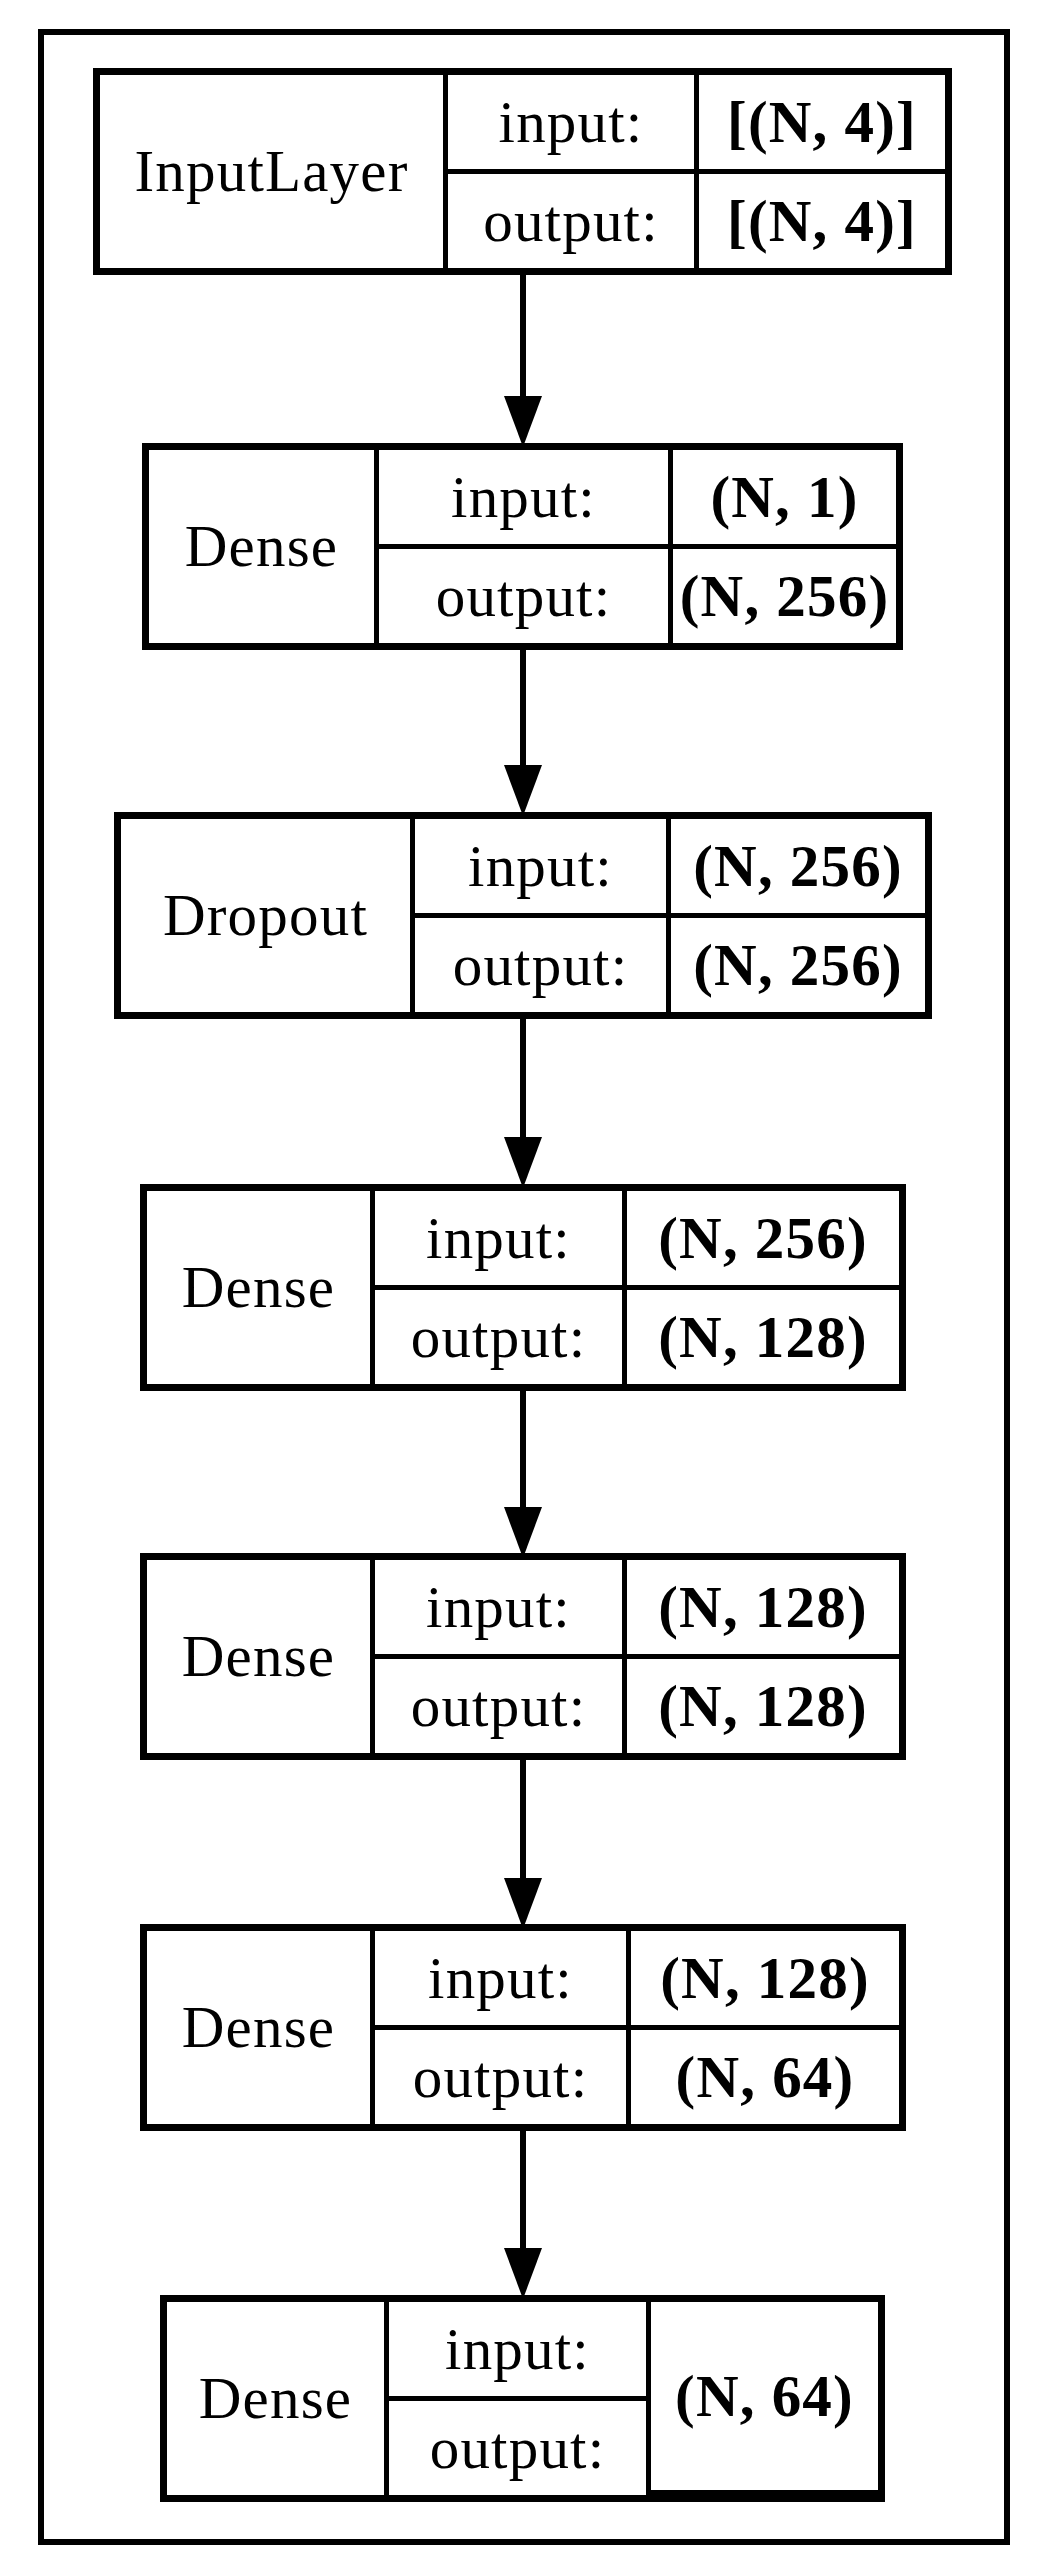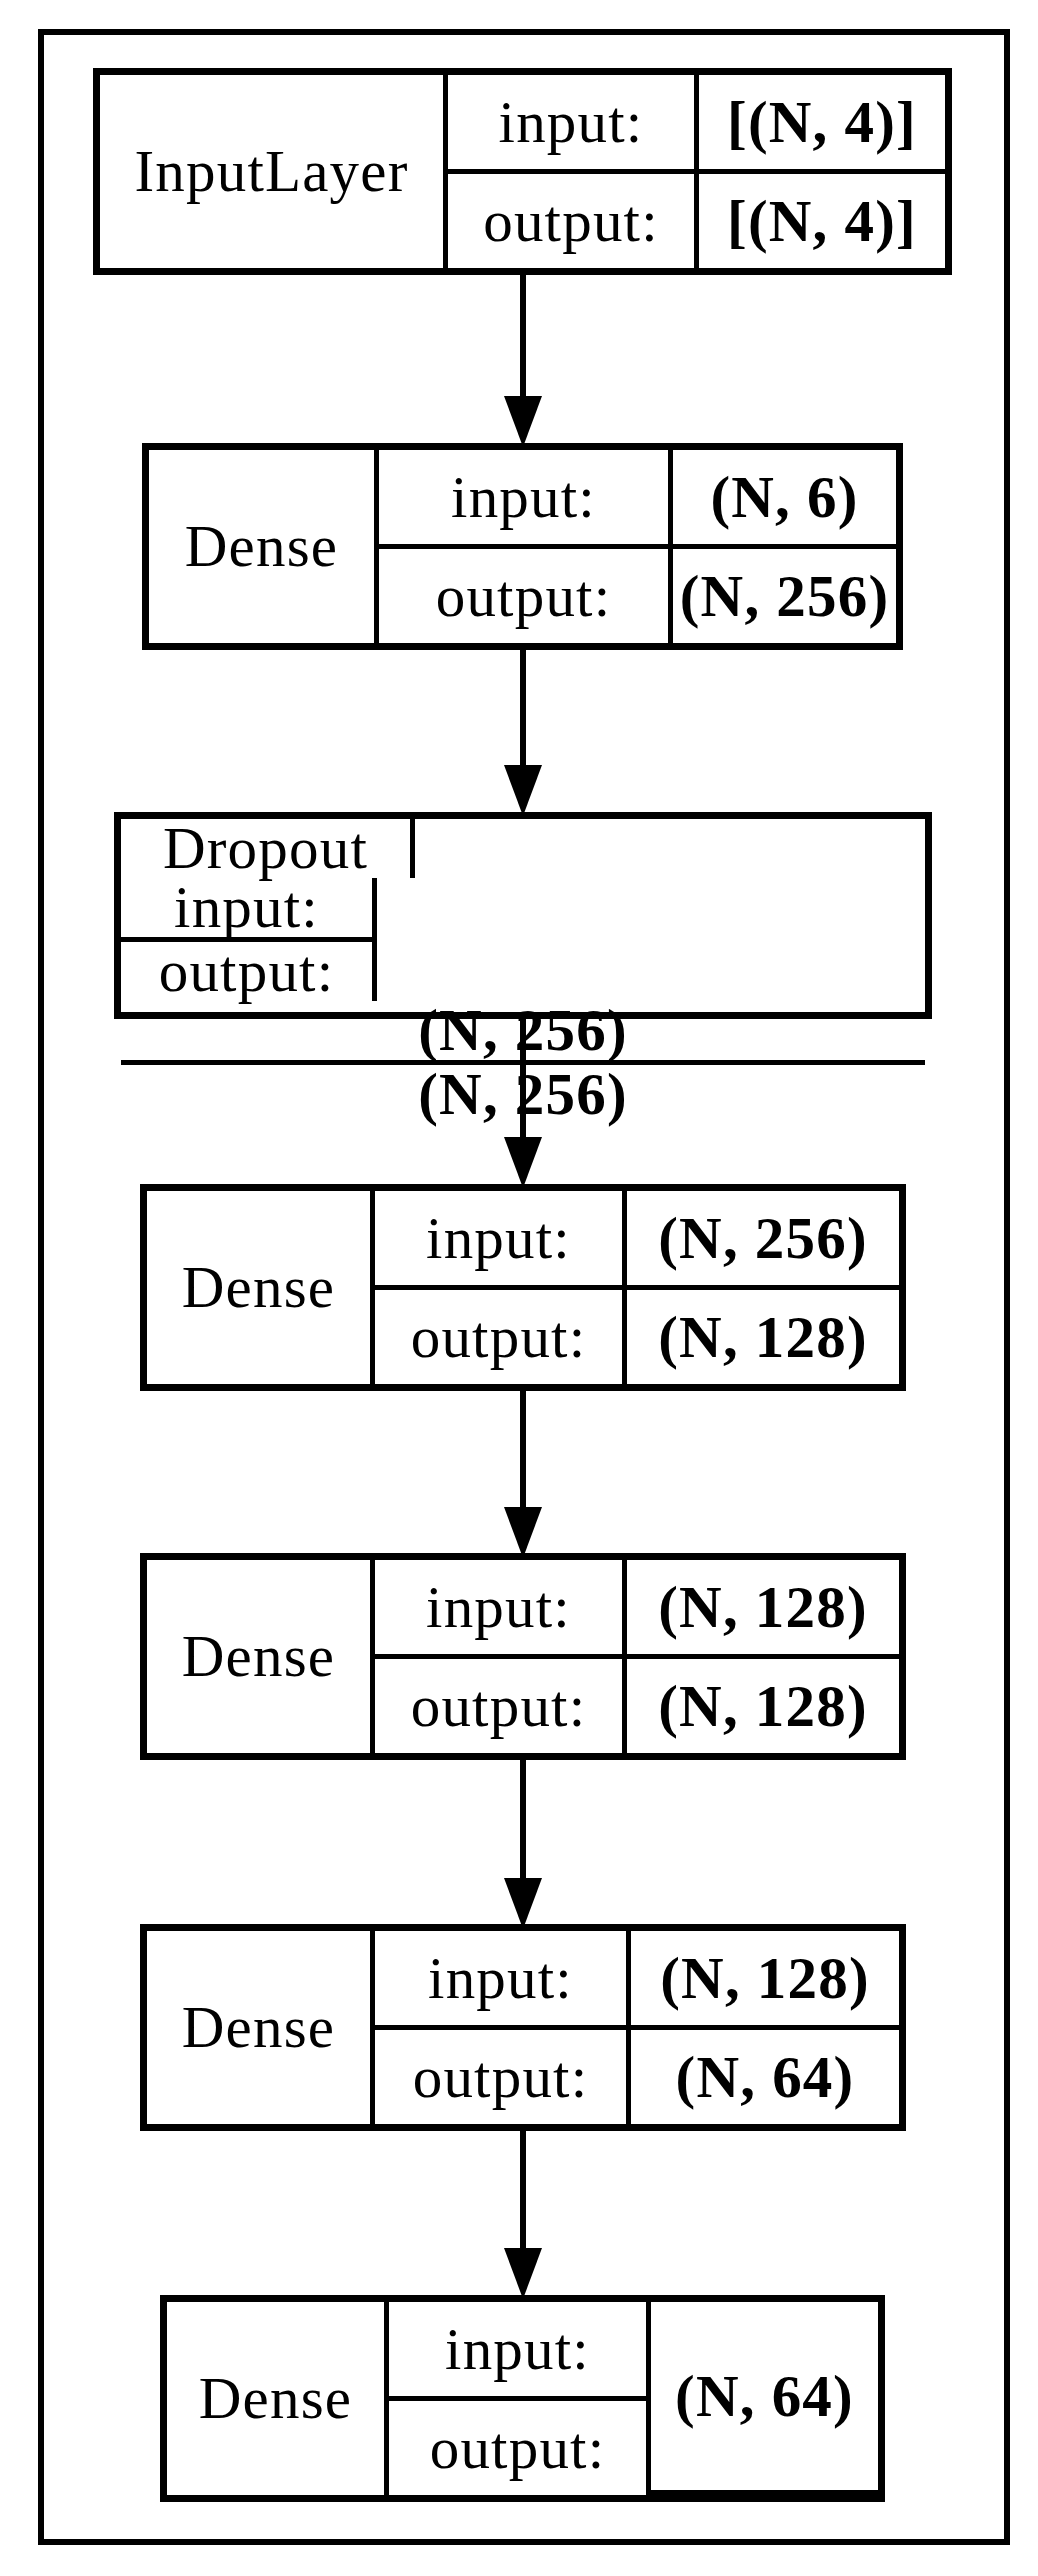--- a/index.html
+++ b/index.html
@@ -119,31 +119,31 @@
     <div class="head"></div>
   </div>
 
   <div class="node" style="left:134px; top:443px; width:761px; height:207px;">
     <div class="name-cell t" style="width:230px">Dense</div>
     <div class="io-col" style="width:294px">
       <div class="cell top t">input:</div>
       <div class="cell t">output:</div>
     </div>
     <div class="val-col">
-      <div class="cell top t">(N, 6)</div>
+      <div class="cell top t">(N, 1)</div>
       <div class="cell t">(N, 256)</div>
     </div>
   </div>
 
   <div class="arrow" style="left:496px; top:649px; height:167px;">
     <div class="shaft"></div>
     <div class="head"></div>
   </div>
 
-  <div class="node" style="left:106px; top:812px; width:818px; height:207px;flex-direction:column;">
+  <div class="node" style="left:106px; top:812px; width:818px; height:207px;">
     <div class="name-cell t" style="width:294px">Dropout</div>
     <div class="io-col" style="width:256px">
       <div class="cell top t">input:</div>
       <div class="cell t">output:</div>
     </div>
     <div class="val-col">
       <div class="cell top t">(N, 256)</div>
       <div class="cell t">(N, 256)</div>
     </div>
   </div>

